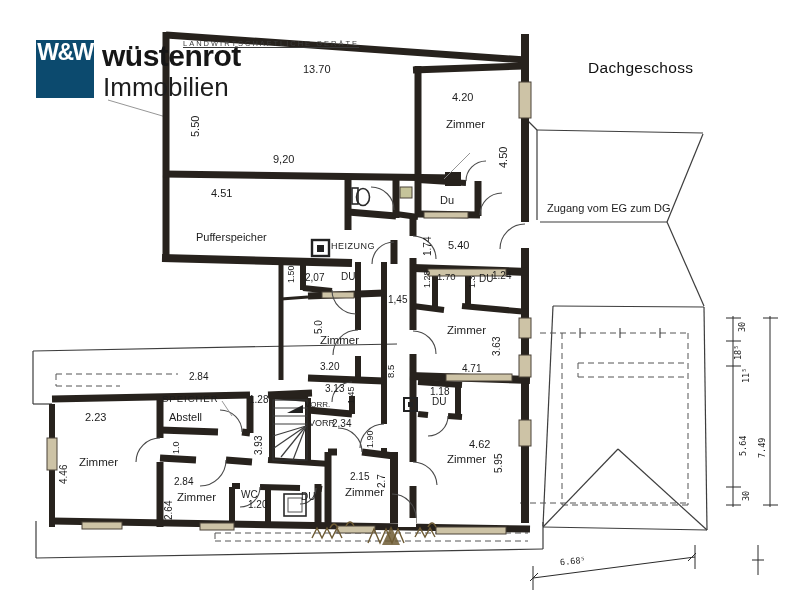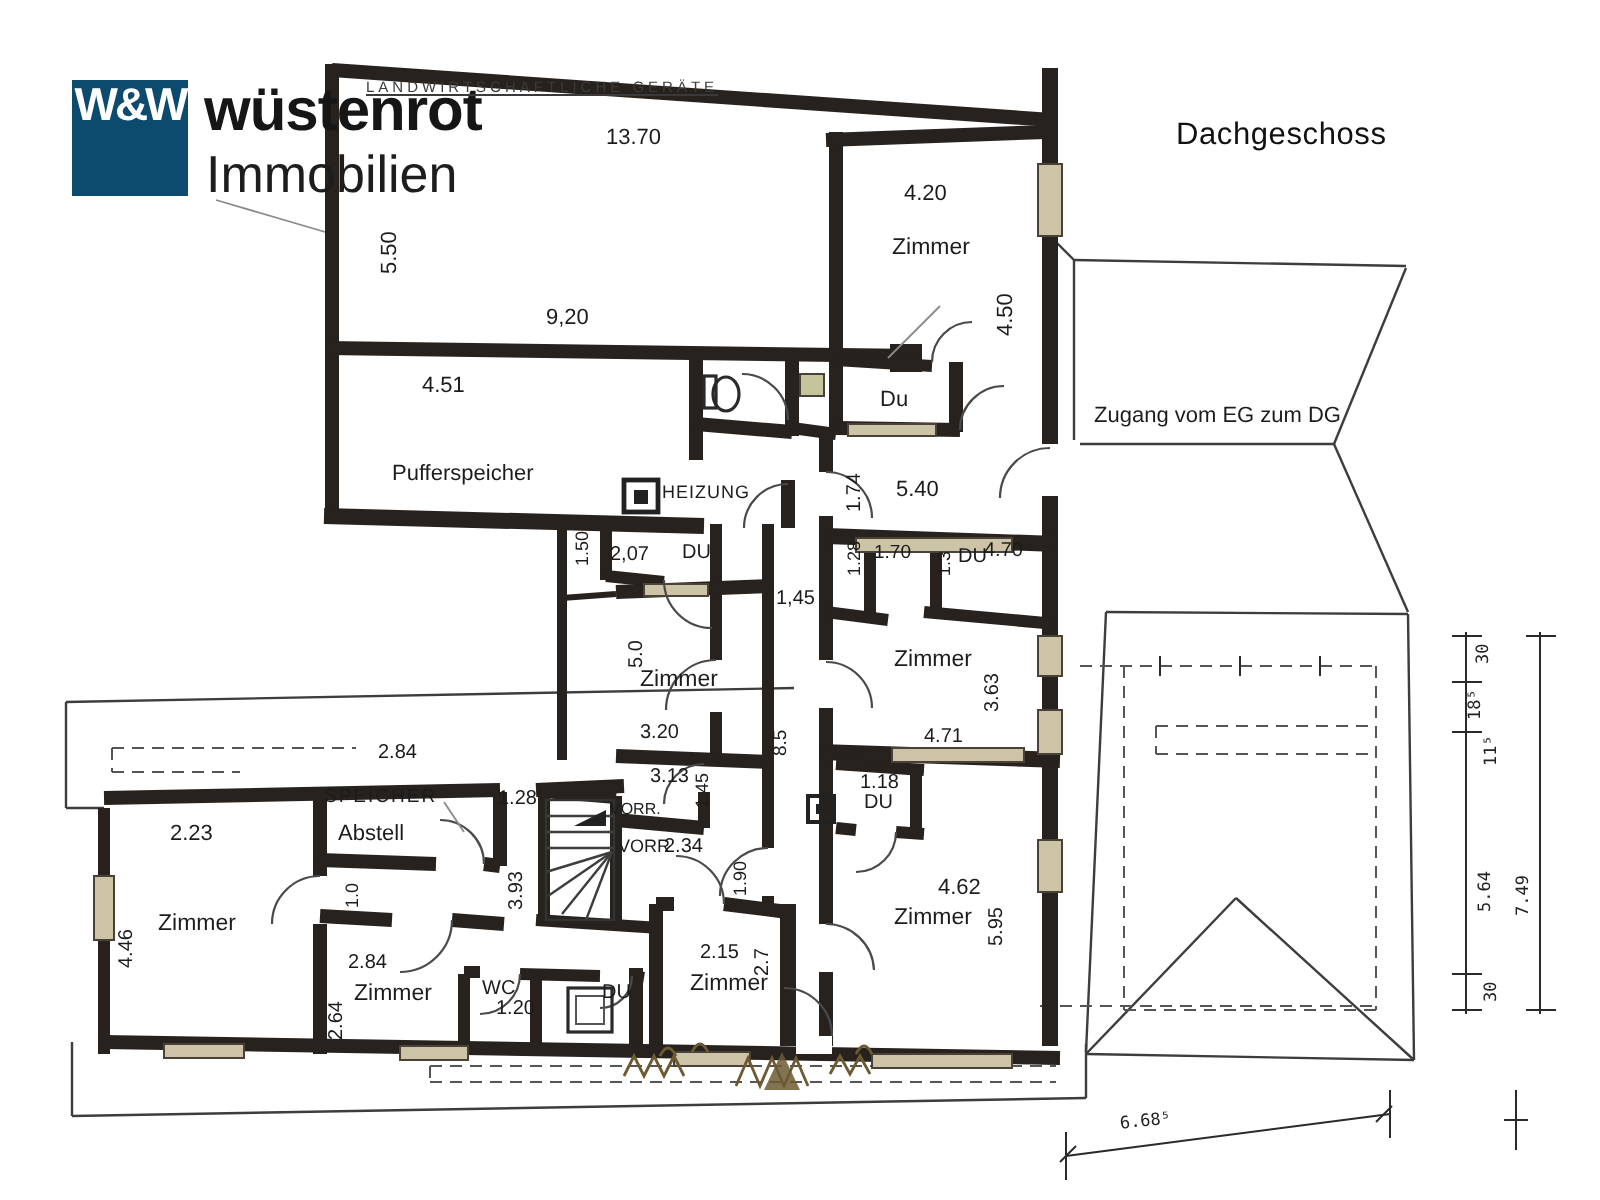--- a/index.html
+++ b/index.html
@@ -285,21 +285,21 @@
   <div class="lbl fs115" style="left:345px;top:487px">Zimmer</div>
   <div class="lbl fs115" style="left:447px;top:454px">Zimmer</div>
 
   <div class="lbl fs11" style="left:303px;top:64px">13.70</div>
   <div class="lbl fs11" style="left:273px;top:154px">9,20</div>
   <div class="lbl fs11" style="left:211px;top:188px">4.51</div>
   <div class="lbl fs11" style="left:452px;top:92px">4.20</div>
   <div class="lbl fs11" style="left:448px;top:240px">5.40</div>
   <div class="lbl fs10" style="left:305px;top:273px">2,07</div>
   <div class="lbl fs95" style="left:437px;top:272px">1.70</div>
-  <div class="lbl fs10" style="left:492px;top:271px">4.70</div>
+  <div class="lbl fs10" style="left:492px;top:271px">1.24</div>
   <div class="lbl fs10" style="left:388px;top:295px">1,45</div>
   <div class="lbl fs10" style="left:320px;top:362px">3.20</div>
   <div class="lbl fs10" style="left:462px;top:364px">4.71</div>
   <div class="lbl fs10" style="left:325px;top:384px">3.13</div>
   <div class="lbl fs10" style="left:332px;top:419px">2.34</div>
   <div class="lbl fs10" style="left:430px;top:387px">1.18</div>
   <div class="lbl fs10" style="left:189px;top:372px">2.84</div>
   <div class="lbl fs10" style="left:249px;top:395px">1.28</div>
   <div class="lbl fs11" style="left:85px;top:412px">2.23</div>
   <div class="lbl fs10" style="left:174px;top:477px">2.84</div>

